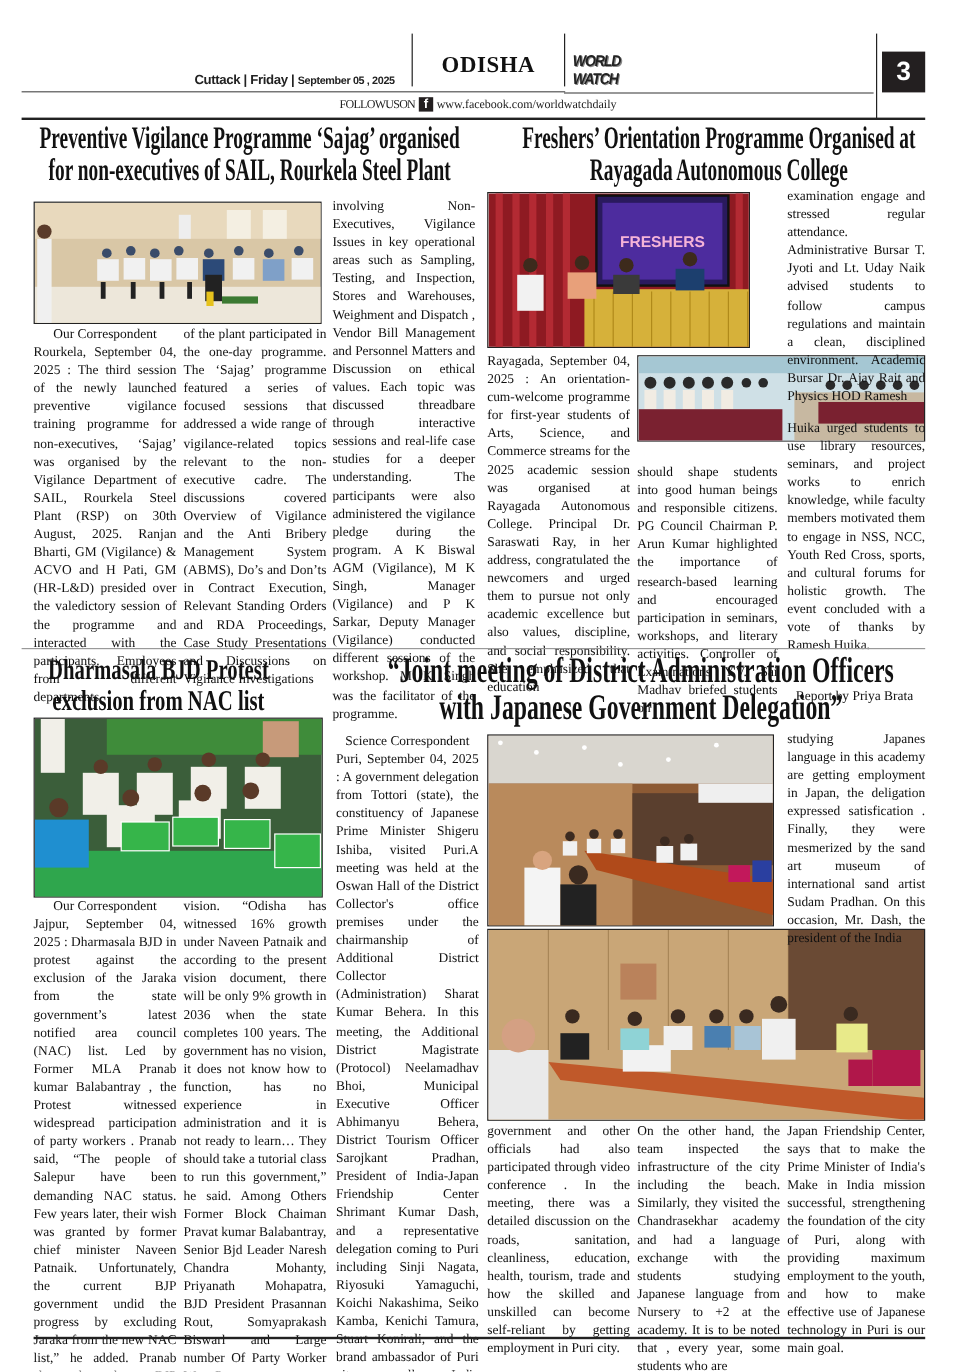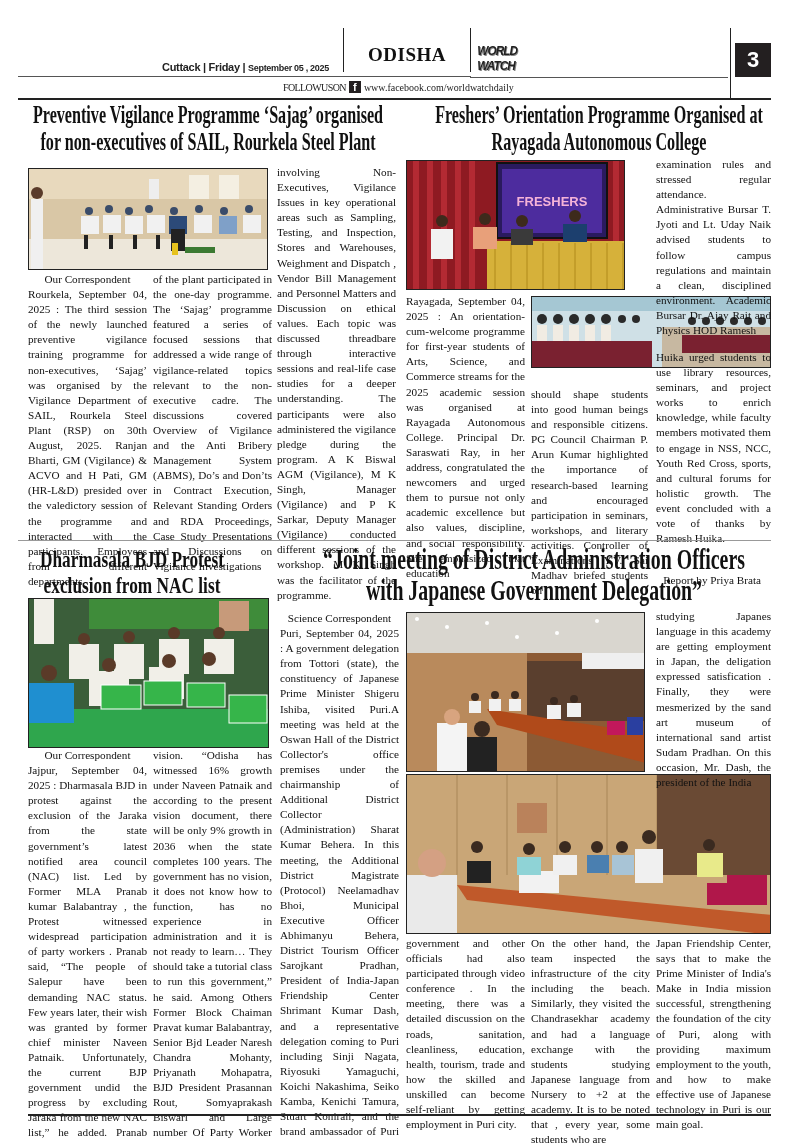--- a/index.html
+++ b/index.html
@@ -187,21 +187,21 @@
   </svg>
 </div>
 
 <div class="col" style="left:406px; top:294px; width:119px;">
   <span>Rayagada, September 04, 2025 : An orientation-cum-welcome programme for first-year students of Arts, Science, and Commerce streams for the 2025 academic session was organised at Rayagada Autonomous College. Principal Dr. Saraswati Ray, in her address, congratulated the newcomers and urged them to pursue not only academic excellence but also values, discipline, and social responsibility. She emphasized that education</span>
 </div>
 <div class="col" style="left:531px; top:370px; width:117px;margin-top:17px;">
   <span>should shape students into good human beings and responsible citizens. PG Council Chairman P. Arun Kumar highlighted the importance of research-based learning and encouraged participation in seminars, workshops, and literary activities. Controller of Examinations Y.V. Sai Madhav briefed students on</span>
 </div>
 <div class="col" style="left:656px; top:157px; width:115px;">
-  <span>examination rules and stressed regular attendance. Administrative Bursar T. Jyoti and Lt. Uday Naik advised students to follow campus regulations and maintain a clean, disciplined environment. Academic Bursar Dr. Ajay Rait and Physics HOD Ramesh</span>
+  <span>examination engage and stressed regular attendance. Administrative Bursar T. Jyoti and Lt. Uday Naik advised students to follow campus regulations and maintain a clean, disciplined environment. Academic Bursar Dr. Ajay Rait and Physics HOD Ramesh</span>
 </div>
 <div class="col" style="left:656px; top:350px; width:115px;">
   <span>Huika urged students to use library resources, seminars, and project works to enrich knowledge, while faculty members motivated them to engage in NSS, NCC, Youth Red Cross, sports, and cultural forums for holistic growth. The event concluded with a vote of thanks by Ramesh Huika.</span>
   <span class="credit">Report by Priya Brata</span>
 </div>
 
 <div class="sep" style="left:18px; top:540px; width:753px; height:1px; background:#999;"></div>
 
 <div class="headline" style="left:-48px; top:546px; width:360px; font-size:24px; transform: scaleX(0.72); line-height:26px;">
   <div>Dharmasala BJD Protest</div>

